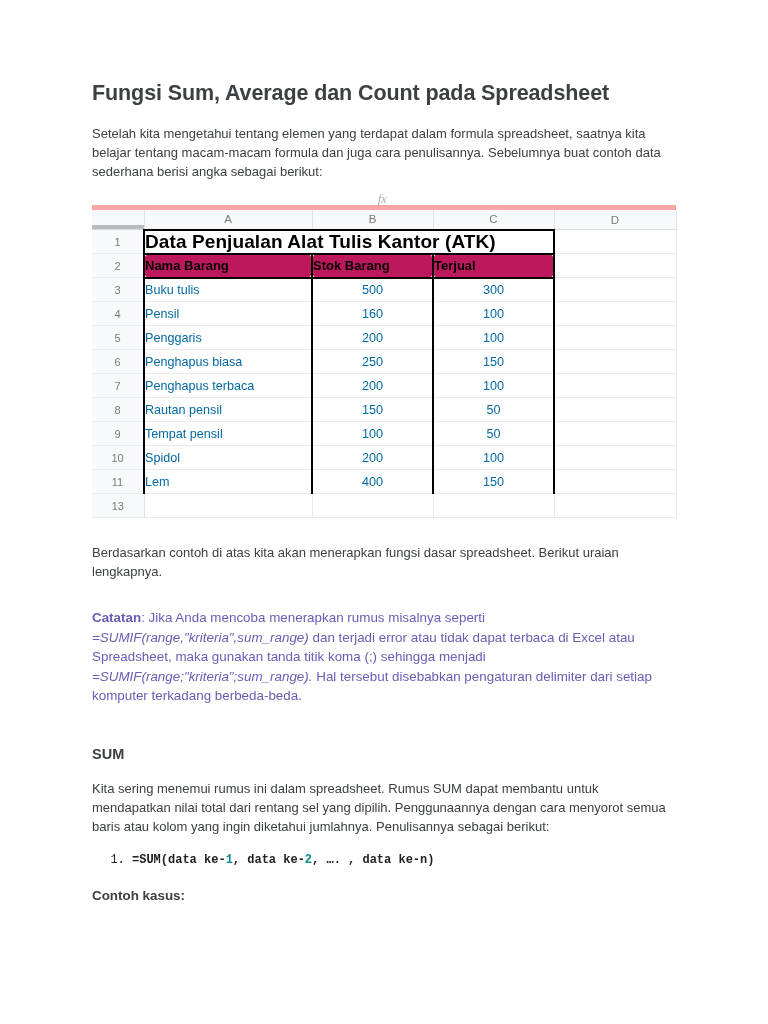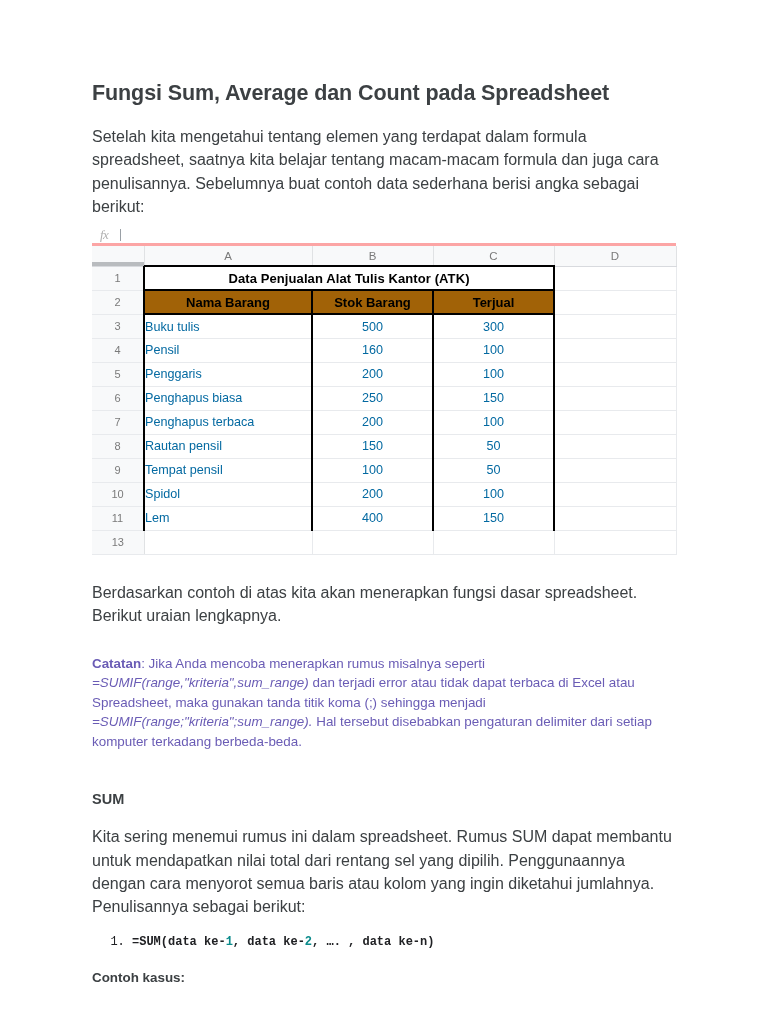--- a/index.html
+++ b/index.html
@@ -32,41 +32,42 @@
   h1.doc-title {
     font-size: 21.5px;
     font-weight: bold;
     color: #3c4043;
     margin: 0 0 18px 0;
     letter-spacing: -0.1px;
     line-height: 1.25;
   }
 
   p.body-text {
-    font-size: 16px;
+    font-size: 13px;
     line-height: 1.46;
     color: #3c4043;
     margin: 0;
   }
 
   
   .sheet {
     margin-top: 9px;
     width: 584px;
     position: relative;
     font-family: "Liberation Sans", sans-serif;
   }
   .formula-bar {
     height: 19px;
     display: flex;
     align-items: center;
-    border-bottom: 3px solid #fca5a5;
+    border-bottom: 5px solid #fca5a5;
     background: #fff;
     padding-left: 8px;
     box-sizing: border-box;
+    flex-direction: column;
   }
   .fx-icon {
     font-family: "Liberation Serif", serif;
     font-style: italic;
     font-size: 13px;
     color: #b0b0b0;
     margin-right: 12px;
     letter-spacing: -0.5px;
   }
   .fx-caret {
@@ -139,32 +140,32 @@
   .cell.empty { }
 
   
   .bx-l { border-left: 2px solid #000; }
   .bx-r { border-right: 2px solid #000; }
   .bx-t { border-top: 2px solid #000; }
   .bx-b { border-bottom: 2px solid #000; }
   .inner-v { border-right: 2px solid #000; }
 
   .title-cell {
-    text-align: center;
+    font-weight: bold;
+    font-size: 19px;
+    color: #000;
+    letter-spacing: 0.1px;
+  }
+  .hdr-cell {
+    background: #be185d;
+    text-align: left;
     font-weight: bold;
     font-size: 13px;
     color: #000;
-    letter-spacing: 0.1px;
-  }
-  .hdr-cell {
-    background: #a16207;
-    text-align: center;
-    font-weight: bold;
-    font-size: 13px;
-    color: #000;
+    border-radius: 6px;
   }
   .num {
     text-align: center;
     padding-right: 4px;
   }
   .txt {
     text-align: left;
     padding-left: 5px;
   }
 

